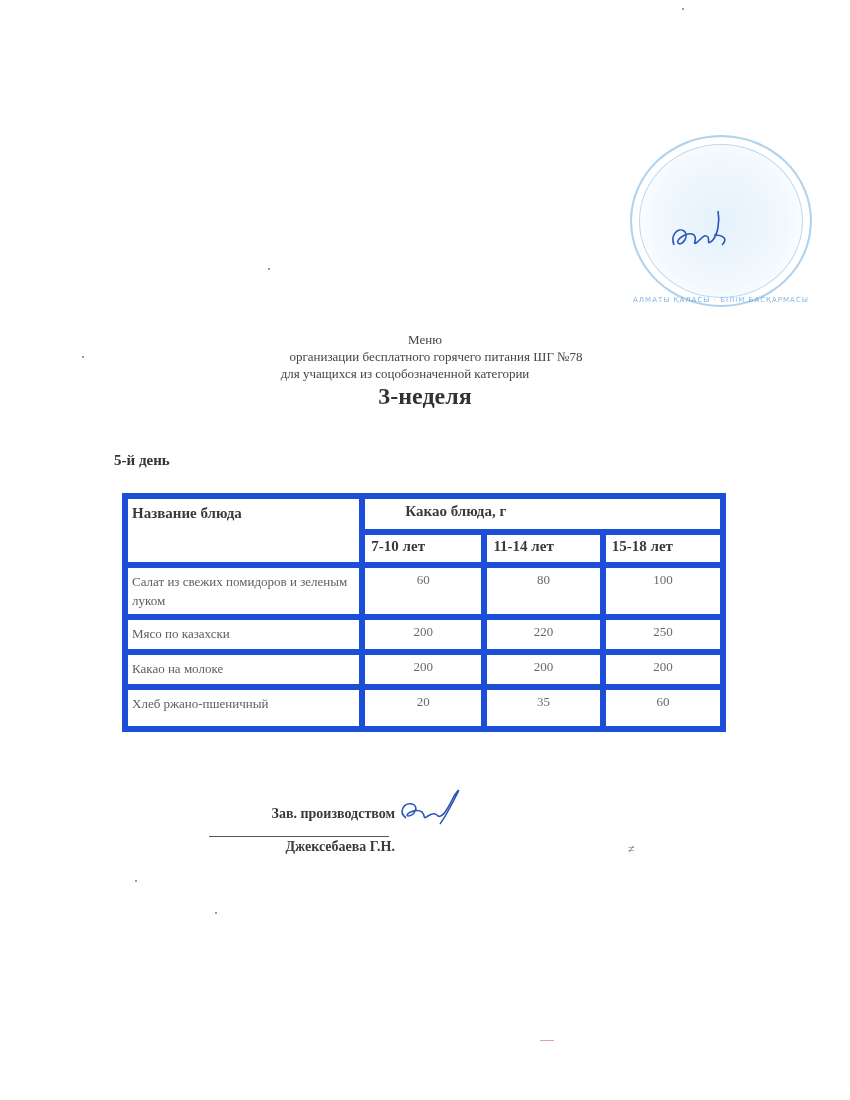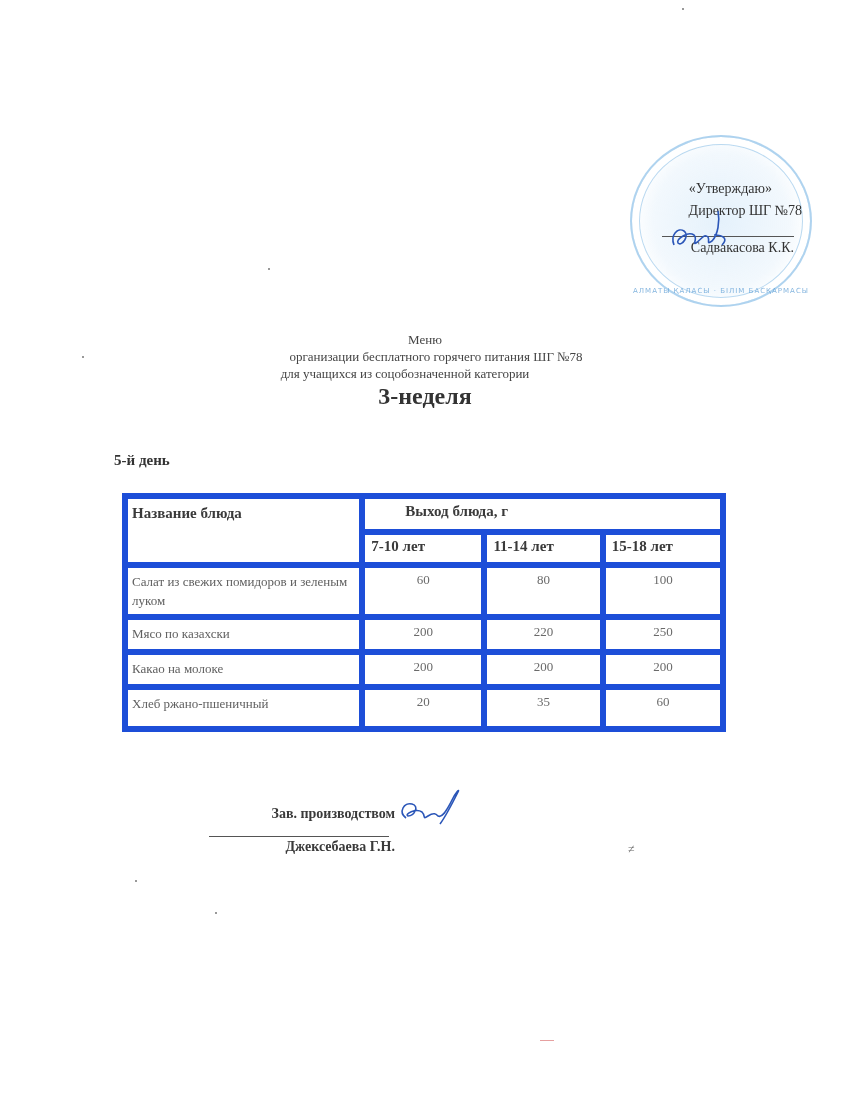--- a/index.html
+++ b/index.html
@@ -25,21 +25,21 @@
       width: 178px;
       height: 168px;
       border-radius: 50%;
       border: 2px solid rgba(110, 175, 225, 0.55);
       box-shadow: inset 0 0 0 7px rgba(255,255,255,1), inset 0 0 0 8px rgba(110,175,225,0.45);
       background: radial-gradient(circle at 50% 50%, rgba(150,200,240,0.25) 0%, rgba(150,200,240,0.12) 55%, rgba(255,255,255,0) 72%);
     }
     .stamp-ring-text {
       position: absolute;
       left: 50%;
-      bottom: 10px;
+      bottom: 1px;
       transform: translateX(-50%);
       font-family: "DejaVu Sans", sans-serif;
       font-size: 7px;
       letter-spacing: 1px;
       color: rgba(80,150,210,0.7);
       white-space: nowrap;
     }
     .approve {
       position: absolute;
       left: 612px;
@@ -186,44 +186,38 @@
     }
   </style>
 </head>
 <body>
 
 <div class="page">
 
   <div class="stamp">
     <span class="stamp-ring-text">АЛМАТЫ ҚАЛАСЫ · БІЛІМ БАСҚАРМАСЫ</span>
   </div>
-  <div class="approve">
-    <div class="line1">«Утверждаю»</div>
-    <div class="line2">Директор  ШГ №78</div>
-    <div class="sigline"></div>
-    <div class="line3">Садвакасова К.К.</div>
-  </div>
   <svg class="signature" style="left:668px; top:205px;" width="70" height="50" viewBox="0 0 70 50">
     <path d="M6 40 C2 30, 10 22, 16 26 C22 30, 14 42, 10 38 C8 34, 20 26, 26 30 C30 34, 24 40, 28 38 C34 34, 36 28, 40 32 C42 36, 38 40, 44 36 C50 30, 52 16, 50 6 M46 30 C56 30, 60 34, 54 40"></path>
   </svg>
 
   <div class="title-block">
     <div class="title-small">Меню</div>
     <div class="title-small title-l2">организации бесплатного горячего питания ШГ №78</div>
     <div class="title-small title-l3">для учащихся из соцобозначенной категории</div>
     <div class="title-week">3-неделя</div>
   </div>
 
   <div class="day-label">5-й день</div>
 
   <table class="menu">
     <tbody>
         <tr>
       <th class="h-name" rowspan="2">Название блюда</th>
-      <th class="h-yield" colspan="3">Выход блюда, г</th>
+      <th class="h-yield" colspan="3">Какао блюда, г</th>
     </tr>
     <tr>
       <th class="h-age c1">7-10 лет</th>
       <th class="h-age c2">11-14 лет</th>
       <th class="h-age c3">15-18 лет</th>
     </tr>
     <tr class="r-tall">
       <td class="dish">Салат из свежих помидоров и зеленым луком</td>
       <td class="num">60</td>
       <td class="num">80</td>

